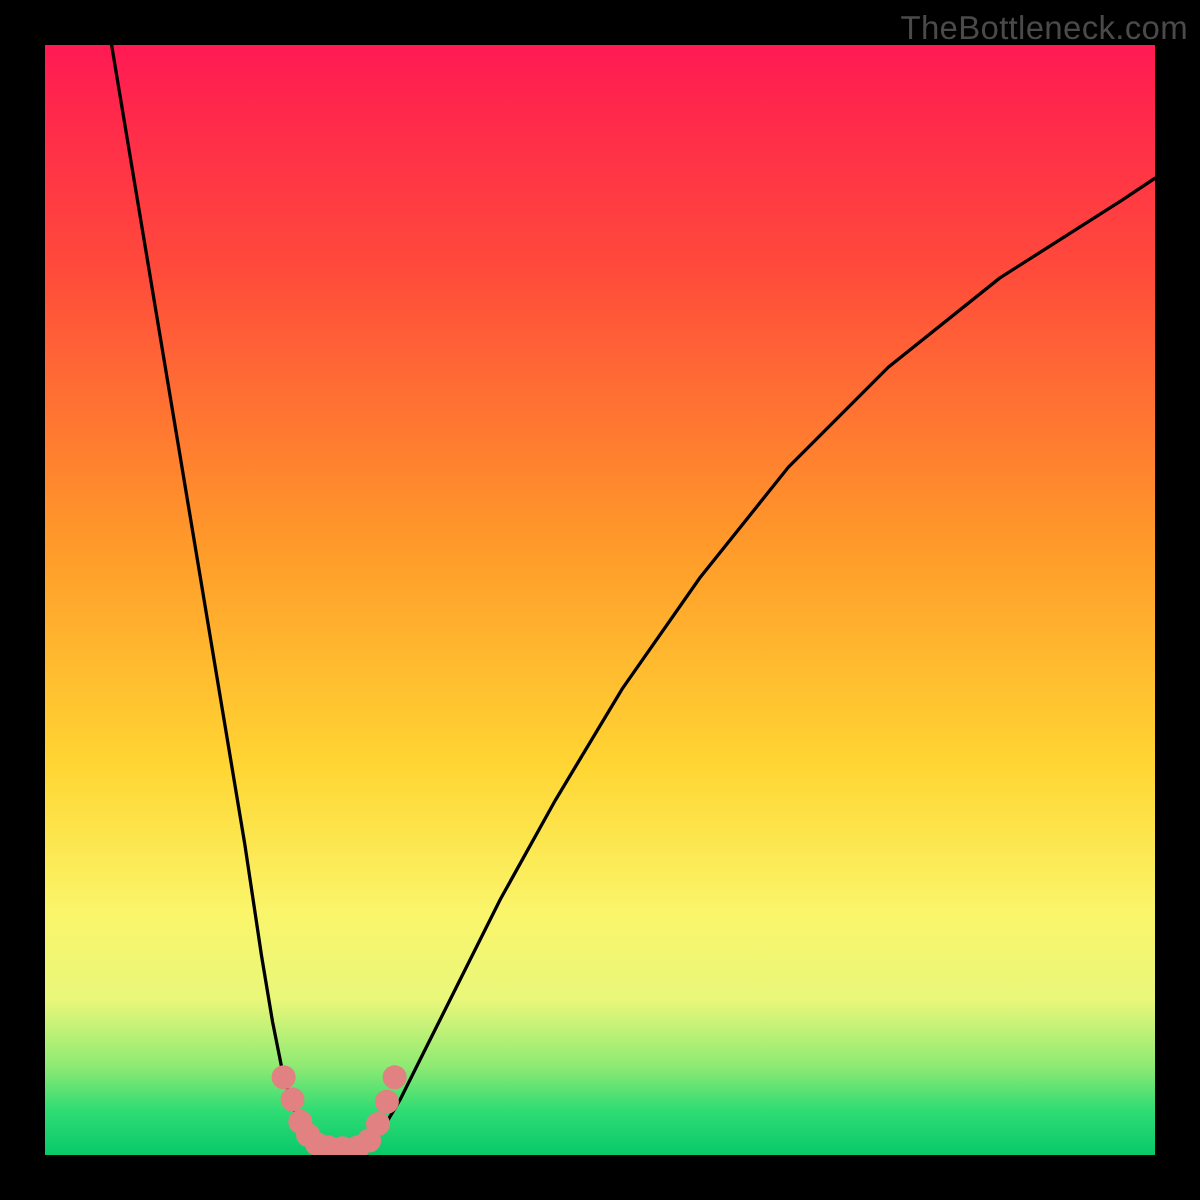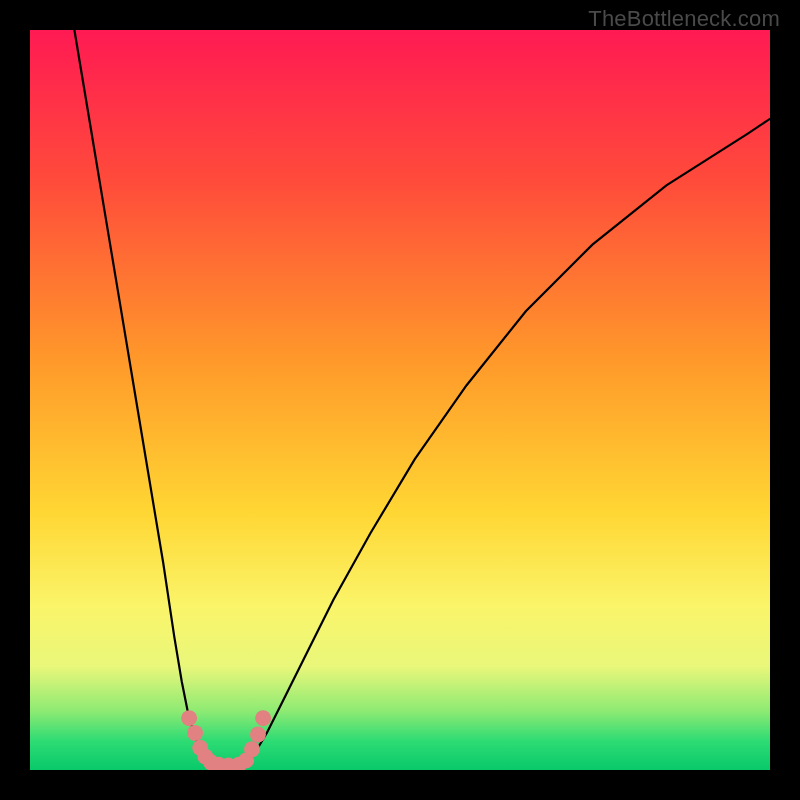--- a/index.html
+++ b/index.html
@@ -22,21 +22,21 @@
     position: absolute;
     top: 30px;
     left: 30px;
     width: 740px;
     height: 740px;
     overflow: hidden;
   }
   .watermark {
     position: absolute;
     top: 6px;
-    right: 20px;
+    right: 8px;
     color: #4a4a4a;
     font-size: 22px;
     font-weight: 500;
     letter-spacing: 0.2px;
   }
   svg {
     display: block;
   }
 </style>
 </head>

